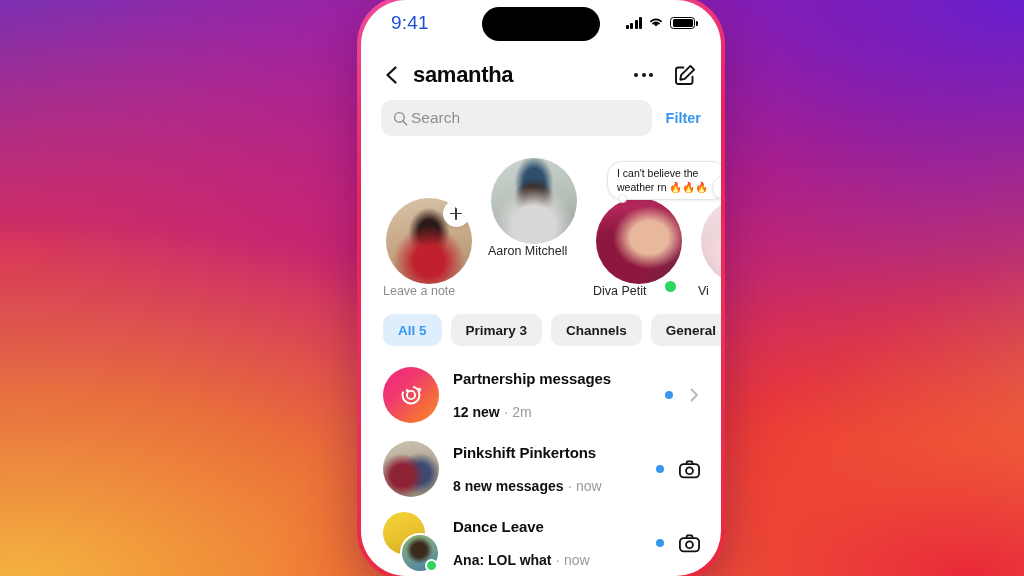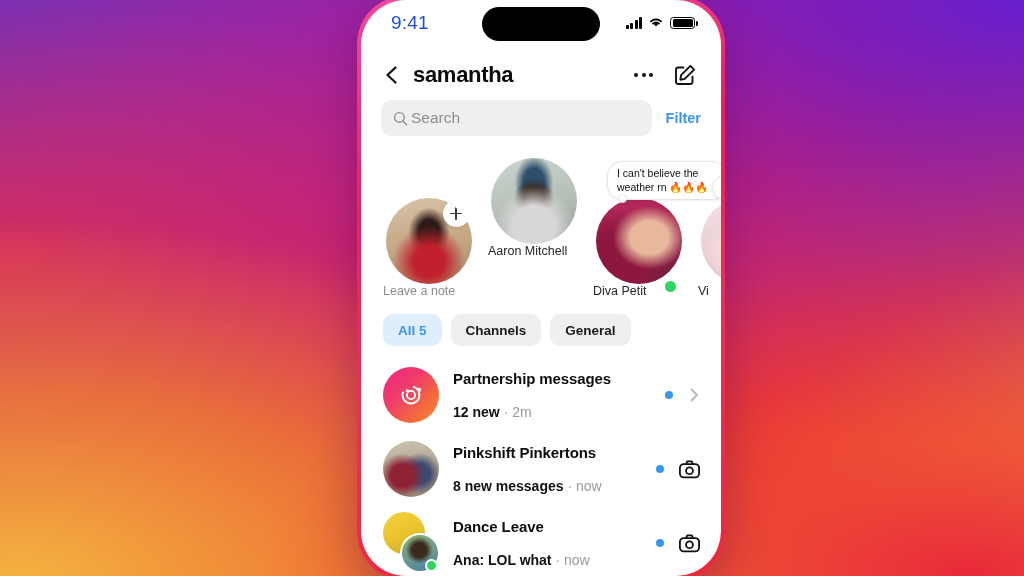--- a/index.html
+++ b/index.html
@@ -290,20 +290,21 @@
           <div class="note-bubble">Ca plea</div>
         </div>
         <div class="note-avatar av-vi"></div>
         <div class="note-name">Vi</div>
       </div>
 
     </div>
 
     <div class="chips-row">
       <div class="chip active">All 5</div>
+      <div class="chip">Primary 3</div>
       <div class="chip">Channels</div>
       <div class="chip">General</div>
 
     </div>
 
     <div class="msg-list">
 
       <div class="msg-row">
         <div class="msg-avatar">
           <div class="inner partnership-icon">

